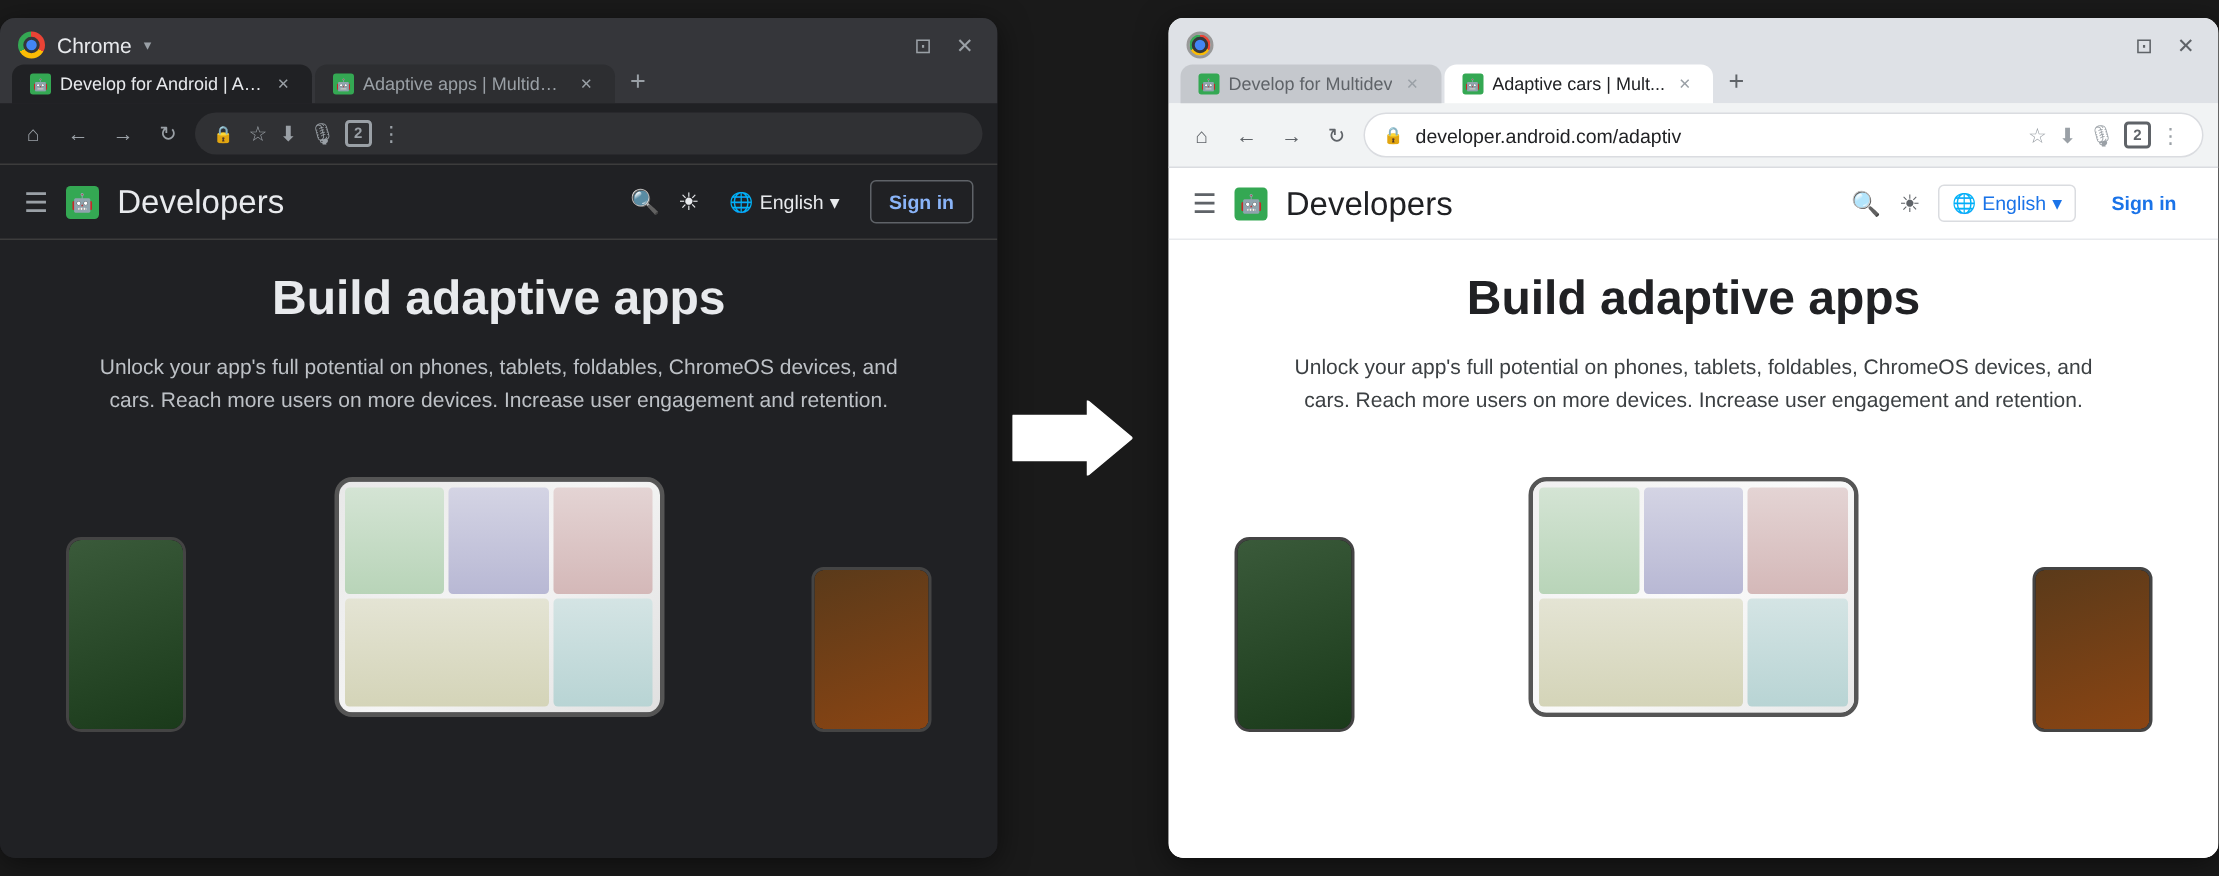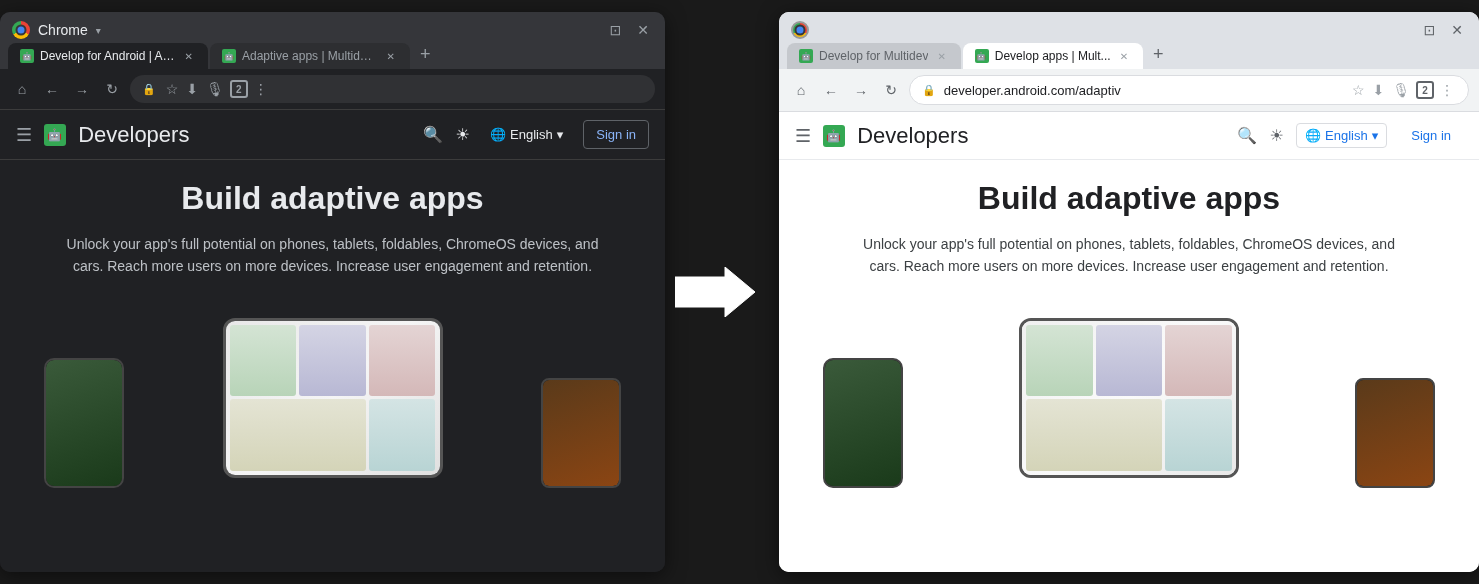--- a/index.html
+++ b/index.html
@@ -361,21 +361,21 @@
       cursor: pointer;
       font-size: 13px;
       padding: 4px 8px;
       border-radius: 4px;
     }
     .dark .language-btn { color: #e8eaed; }
     .light .language-btn { color: #1a73e8; border: 1px solid #dadce0; }
 
     .sign-in-btn {
       font-size: 13px;
-      font-weight: 400;
+      font-weight: 700;
       cursor: pointer;
       padding: 6px 12px;
       border-radius: 4px;
     }
     .dark .sign-in-btn {
       color: #8ab4f8;
       border: 1px solid #5f6368;
     }
     .light .sign-in-btn {
       color: #1a73e8;
@@ -639,21 +639,21 @@
       </div>
 
       <div class="tabs-row">
         <div class="tab inactive">
           <div class="tab-favicon">🤖</div>
           <span class="tab-title">Develop for Multidev</span>
           <span class="tab-close">✕</span>
         </div>
         <div class="tab active">
           <div class="tab-favicon">🤖</div>
-          <span class="tab-title">Develop apps | Mult...</span>
+          <span class="tab-title">Adaptive cars | Mult...</span>
           <span class="tab-close">✕</span>
         </div>
         <span class="tab-new-btn" style="color:#5f6368;">+</span>
       </div>
 
       <div class="address-bar-row">
         <div class="nav-btn">⌂</div>
         <div class="nav-btn">←</div>
         <div class="nav-btn">→</div>
         <div class="nav-btn">↻</div>

